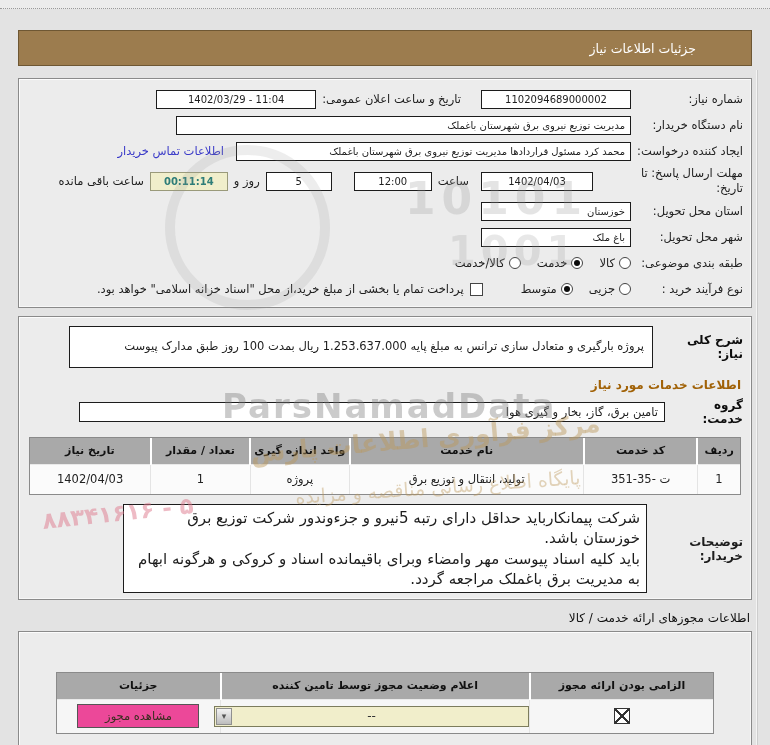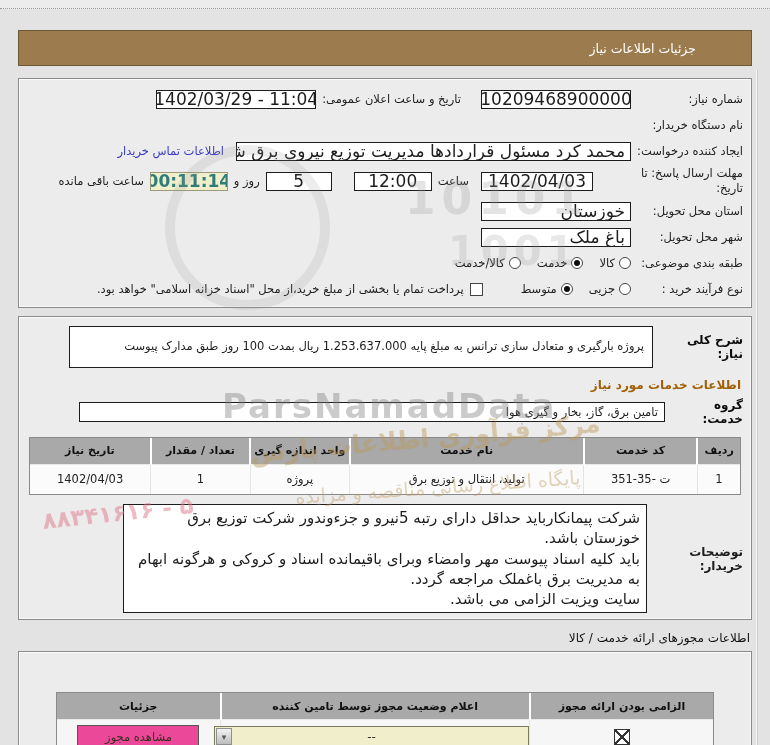--- a/index.html
+++ b/index.html
@@ -23,21 +23,21 @@
   .panel3 { margin-top:6px; height:118px; position:relative; padding-top:40px; }
 
   .row { display:flex; align-items:center; height:26px; font-size:11.5px; }
   .row4 { height:34px; }
   .lbl { width:112px; flex:none; color:#222; }
   .lbl-auto { width:auto; flex:none; margin-left:6px; }
   .lbl-wrap { width:150px; flex:none; white-space:pre-line; line-height:1.3; }
   .bold { font-weight:bold; color:#0d0d0d; }
 
   .input { display:flex; align-items:center; background:#fff; border:1px solid #1c1c1c;
-           height:19px; padding:0 5px; font-size:17px; flex:none; overflow:hidden; white-space:nowrap; }
+           height:19px; padding:0 5px; font-size:10px; flex:none; overflow:hidden; white-space:nowrap; }
   .center { justify-content:center; }
   .num { direction:ltr; unicode-bidi:bidi-override; }
   .w150{width:150px} .w160{width:160px} .w455{width:455px} .w395{width:395px}
   .w112{width:112px} .w78{width:78px} .w66{width:66px}
   .spacer20{width:20px;flex:none} .spacer22{width:22px;flex:none}
   .mr6{margin-right:6px} .ml6{margin-left:6px}
 
   .countdown { background:#f0eecb; border:1px solid #9a9a7a; color:#2e7d78; font-weight:bold; }
 
   .link { color:#3a3ac8; margin-right:12px; cursor:pointer; }
@@ -132,20 +132,21 @@
       <div class="row">
         <span class="lbl">شماره نیاز:</span>
         <span class="input w150 center num">1102094689000002</span>
         <span class="spacer20"></span>
         <span class="lbl-auto">تاریخ و ساعت اعلان عمومی:</span>
         <span class="input w160 center num">1402/03/29 - 11:04</span>
       </div>
 
       <div class="row">
         <span class="lbl">نام دستگاه خریدار:</span>
+        <span class="input w455">مدیریت توزیع نیروی برق شهرستان باغملک</span>
       </div>
 
       <div class="row">
         <span class="lbl">ایجاد کننده درخواست:</span>
         <span class="input w395">محمد کرد مسئول قراردادها مدیریت توزیع نیروی برق شهرستان باغملک</span>
         <span class="link">اطلاعات تماس خریدار</span>
       </div>
 
       <div class="row row4">
         <span class="lbl-wrap">مهلت ارسال پاسخ: تا
@@ -235,21 +236,20 @@
           </tr>
         </tbody>
           </table>
       </div>
 
       <div class="notes-row">
         <span class="notes-label">توضیحات خریدار:</span>
         <div class="notes-box">
           <div>شرکت پیمانکارباید حداقل دارای رتبه 5نیرو و جزءوندور شرکت توزیع برق خوزستان باشد.</div>
           <div>باید کلیه اسناد پیوست مهر وامضاء وبرای باقیمانده اسناد و کروکی و هرگونه ابهام به مدیریت برق باغملک مراجعه گردد.</div>
-          <div>سایت ویزیت الزامی می باشد.</div>
         </div>
       </div>
     </div>
 
     <div class="permits-heading">اطلاعات مجوزهای ارائه خدمت / کالا</div>
 
     <div class="panel panel3">
       <div class="tbl2-wrap">
         <table class="tbl2">
           <tbody>

